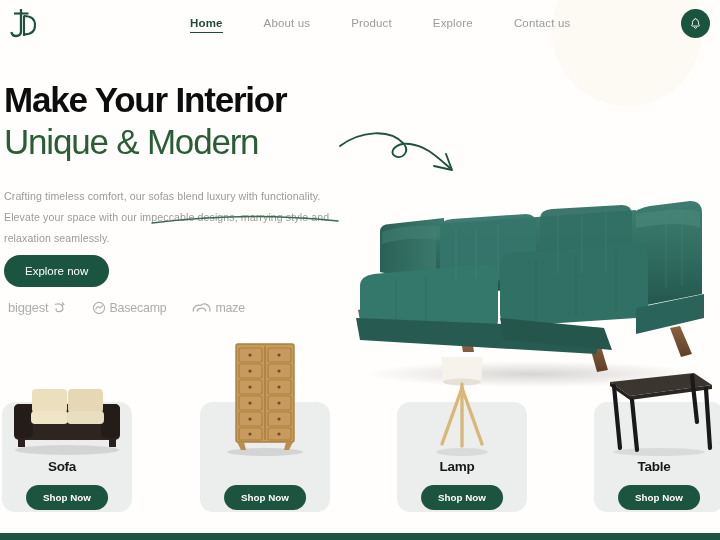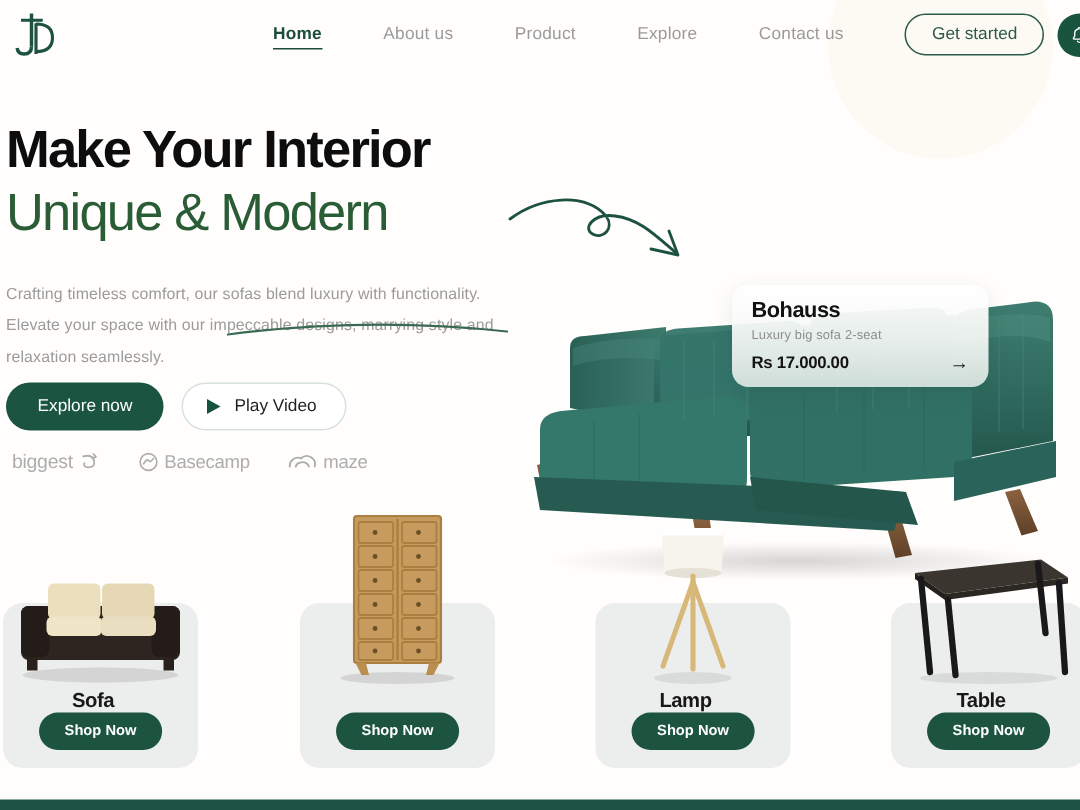--- a/index.html
+++ b/index.html
@@ -107,21 +107,21 @@
   .cat-bg {
     position: absolute; left: 0; bottom: 0; width: 130px; height: 110px;
     background: #eceded; border-radius: 13px;
   }
   .cat-img { position: absolute; left: 0; top: -14px; width: 130px; height: 84px; z-index: 2; }
   .cat-name {
     position: absolute; left: 0; bottom: 38px; width: 120px; text-align: center; z-index: 3;
     font-size: 13.5px; font-weight: 700; color: #181818; letter-spacing: -.3px;
   }
   .cat-btn {
-    position: absolute; left: 50%; transform: translateX(-50%); bottom: 12px; z-index: 3;
+    position: absolute; left: 50%; transform: translateX(-50%); bottom: 2px; z-index: 3;
     background: #1c5440; color: #fff; border: none; border-radius: 30px;
     font-size: 9.8px; font-weight: 700; padding: 7px 17px; cursor: pointer; font-family: inherit;
     white-space: nowrap;
   }
 
   .footbar { position: absolute; left: 0; bottom: 0; width: 720px; height: 7px; background: #1c5342; z-index: 8; }
 </style>
 </head>
 <body>
 
@@ -145,21 +145,20 @@
 
     <div class="nav-links">
       <div class="nav-link active">Home</div>
       <div class="nav-link">About us</div>
       <div class="nav-link">Product</div>
       <div class="nav-link">Explore</div>
       <div class="nav-link">Contact us</div>
     </div>
 
     <div class="nav-right">
-      <button class="btn-getstarted">Get started</button>
       <div class="bell">
         <svg width="13" height="13" viewBox="0 0 24 24">
           <path d="M12 2.6a1.2 1.2 0 0 1 1.2 1.2v.5a5.6 5.6 0 0 1 4.4 5.5v3.3l1.5 2.4a.8.8 0 0 1-.7 1.25H5.6a.8.8 0 0 1-.7-1.25l1.5-2.4V9.8a5.6 5.6 0 0 1 4.4-5.5v-.5A1.2 1.2 0 0 1 12 2.6z" fill="none" stroke="#ffffff" stroke-width="1.7"></path>
           <path d="M9.9 19.2a2.2 2.2 0 0 0 4.2 0" fill="none" stroke="#ffffff" stroke-width="1.7" stroke-linecap="round"></path>
         </svg>
       </div>
     </div>
   </div>
 
   <div class="hero">
@@ -177,24 +176,20 @@
       <svg width="136" height="56" viewBox="0 0 136 56">
         <path d="M2 16 C22 1, 52 -2, 66 14 C72 22, 64 30, 57 26 C50 22, 58 12, 72 14 C88 16, 98 26, 112 38" fill="none" stroke="#1d5140" stroke-width="1.9" stroke-linecap="round"></path>
         <path d="M96 36 L114 40 L108 24" fill="none" stroke="#1d5140" stroke-width="1.9" stroke-linecap="round" stroke-linejoin="round"></path>
       </svg>
     </div>
 
     <div class="lede">Crafting timeless comfort, our sofas blend luxury with functionality. Elevate your space with our impeccable designs, marrying style and  relaxation seamlessly.</div>
 
     <div class="cta-row">
       <button class="btn-explore">Explore now</button>
-      <button class="btn-play">
-        <span class="play-tri"></span>
-        <span>Play Video</span>
-      </button>
     </div>
 
     <div class="trusted">
       <div class="brands">
 
         <div class="brand afterpay">
           <span>biggest</span>
           <svg width="13" height="13" viewBox="0 0 16 16">
             <path d="M3 4 q8 -2 9 4 q1 5 -5 5 q-4 0 -3 -3.5" fill="none" stroke="#adadad" stroke-width="1.5" stroke-linecap="round"></path>
             <path d="M11.5 2 L13.5 4.4 L10.6 5.4" fill="none" stroke="#adadad" stroke-width="1.4" stroke-linecap="round" stroke-linejoin="round"></path>
@@ -279,28 +274,20 @@
         </g>
         <g stroke="#256257" stroke-width="1" opacity=".35">
           <path d="M60 112 L60 166"></path>
             <path d="M90 108 L90 164"></path>
           <path d="M200 92 L200 152"></path>
             <path d="M240 88 L240 148"></path>
             <path d="M280 82 L280 144"></path>
         </g>
       </svg>
 
-      <div class="product-card">
-        <div class="pc-title">Bohauss</div>
-        <div class="pc-sub">Luxury big sofa 2-seat</div>
-        <div class="pc-price-row">
-          <div class="pc-price">Rs 17.000.00</div>
-          <div class="pc-arrow">→</div>
-        </div>
-      </div>
     </div>
   </div>
 
   <div class="cats">
 
     <div class="cat" style="left:2px;">
       <div class="cat-bg"></div>
       <svg class="cat-img" viewBox="0 0 130 84">
         <ellipse cx="65" cy="76" rx="52" ry="5" fill="rgba(0,0,0,.10)"></ellipse>
         <rect x="12" y="30" width="106" height="36" rx="5" fill="#2e2420"></rect>

